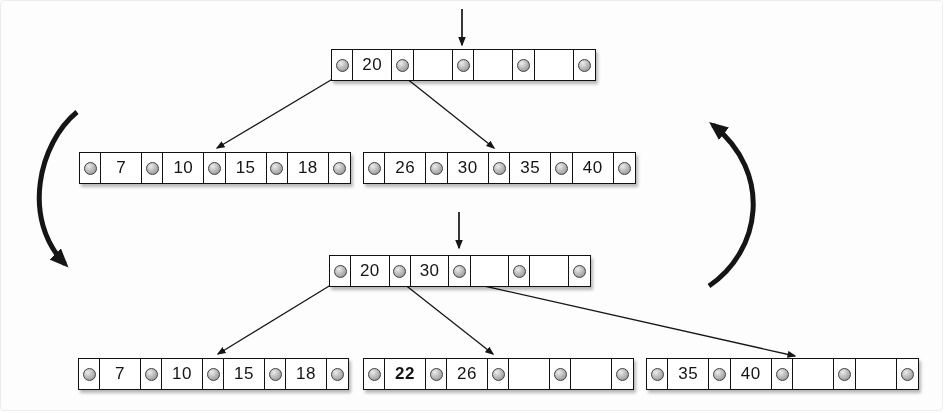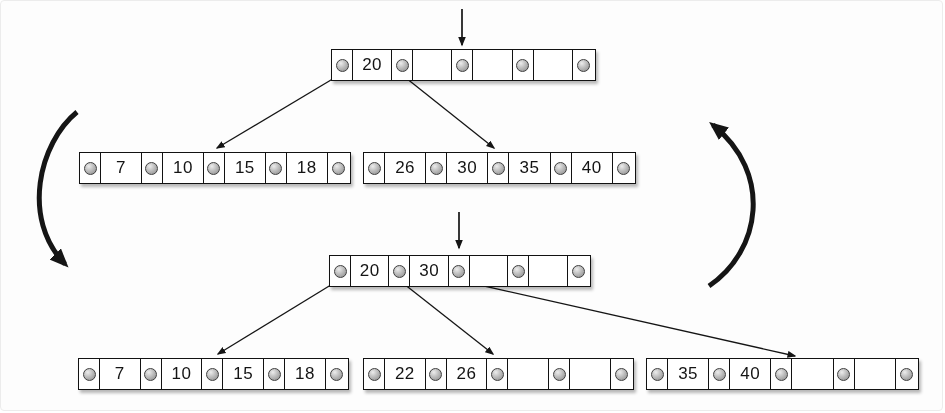--- a/index.html
+++ b/index.html
@@ -22,20 +22,21 @@
     pointer-events:none;
   }
   .node{
     position:absolute;
     display:flex;
     align-items:stretch;
     background:#ffffff;
     border:1.6px solid #121212;
     box-sizing:border-box;
     box-shadow:2px 3px 3px rgba(0,0,0,0.28);
+    justify-content:space-between;
   }
   .cell{
     display:flex;
     align-items:center;
     justify-content:center;
     box-sizing:border-box;
     border-right:1.6px solid #121212;
     background:#ffffff;
   }
   .cell:last-child{border-right:none;}
@@ -221,21 +222,21 @@
         <span class="key">18</span>
       </div>
       <div class="cell ptr" style="width: 21px;">
         <div class="dot"></div>
       </div>
     </div>
     <div class="node" style="left: 362px; top: 357px; width: 271px; height: 32px;">
       <div class="cell ptr" style="width: 21px;">
         <div class="dot"></div>
       </div>
-      <div class="cell" style="width: 40.7px;">
+      <div class="cell" style="width: 40.7px; font-weight: bold;">
         <span class="key">22</span>
       </div>
       <div class="cell ptr" style="width: 21px;">
         <div class="dot"></div>
       </div>
       <div class="cell" style="width: 40.7px;">
         <span class="key">26</span>
       </div>
       <div class="cell ptr" style="width: 21px;">
         <div class="dot"></div>

